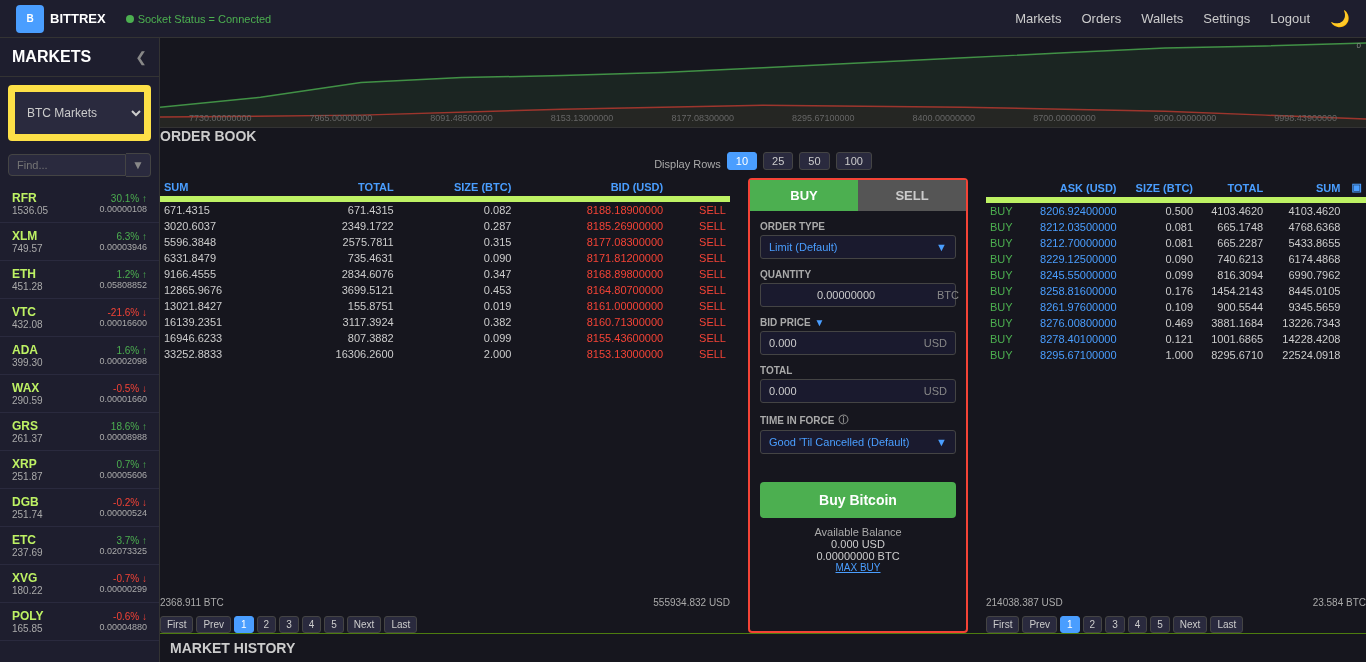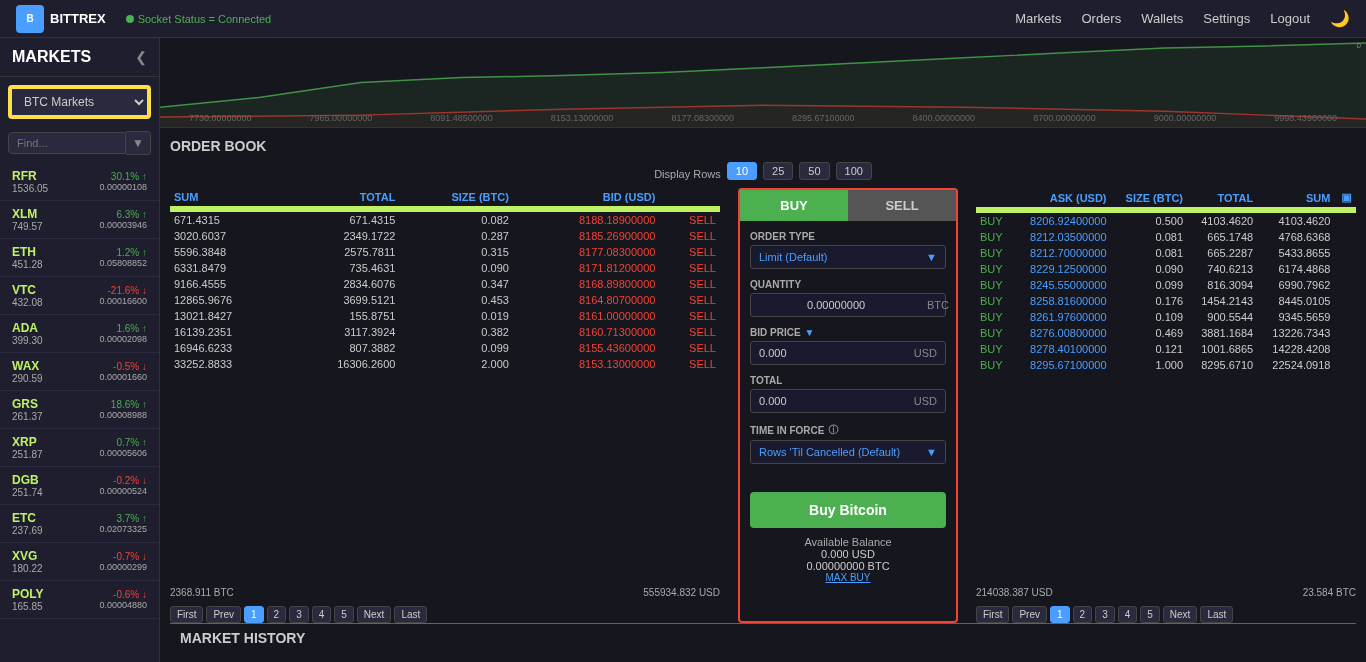--- a/index.html
+++ b/index.html
@@ -36,22 +36,22 @@
     .sidebar {
       width: 160px; background: #1e1e2e; border-right: 1px solid #333; display: flex; flex-direction: column; flex-shrink: 0;
     }
     .sidebar-header {
       display: flex; align-items: center; justify-content: space-between;
       padding: 10px 12px; border-bottom: 1px solid #333;
     }
     .sidebar-title { color: #fff; font-size: 16px; font-weight: bold; }
     .sidebar-collapse { color: #888; cursor: pointer; font-size: 14px; }
     .market-select {
-      margin: 8px; background: #2a2a3e; border: 4px solid #fde047; color: #ccc;
-      padding: 5px 8px; border-radius: 4px; font-size: 12px; width: calc(100% - 16px);
+      margin: 8px; background: #2a2a3e; border: 7px solid #fde047; color: #ccc;
+      padding: 13px 8px; border-radius: 4px; font-size: 12px; width: calc(100% - 16px);
     }
     .market-search {
       margin: 4px 8px 8px; display: flex; align-items: center;
     }
     .market-search input {
       background: #2a2a3e; border: 1px solid #444; color: #ccc;
       padding: 4px 8px; border-radius: 4px 0 0 4px; font-size: 11px; width: 100%; outline: none;
     }
     .market-search-btn {
       background: #2a2a3e; border: 1px solid #444; border-left: none; color: #888;
@@ -79,21 +79,21 @@
     .chart-svg { width: 100%; height: 100%; }
     .chart-labels {
       position: absolute; bottom: 4px; left: 0; right: 0;
       display: flex; justify-content: space-around; font-size: 9px; color: #666;
     }
 
     
     .content-area { flex: 1; display: flex; overflow: hidden; }
 
     
-    .order-book-section { flex: 1; display: flex; flex-direction: column; padding: 10px; overflow: hidden; }
+    .order-book-section { flex: 1; display: flex; flex-direction: column; overflow: hidden; }
     .section-title { font-size: 14px; font-weight: bold; color: #ccc; margin-bottom: 8px; }
 
     .display-rows { display: flex; align-items: flex-end; gap: 6px; margin-bottom: 8px; justify-content: center; }
     .display-rows-label { color: #aaa; font-size: 11px; }
     .display-rows-btn {
       padding: 2px 8px; border: 1px solid #444; background: #2a2a3e; color: #ccc;
       border-radius: 3px; cursor: pointer; font-size: 11px;
     }
     .display-rows-btn.active { background: #4a9eff; border-color: #4a9eff; color: #fff; }
 
@@ -522,21 +522,21 @@
                   <span class="form-control-unit">USD</span>
                 </div>
               </div>
 
               <div class="form-group">
                 <div class="form-label">
                   <span>TIME IN FORCE</span>
                   <span style="color:#888;font-size:10px;">ⓘ</span>
                 </div>
                 <div class="order-type-select">
-                  <span>Rows 'Til Cancelled (Default)</span>
+                  <span>Good 'Til Cancelled (Default)</span>
                   <span>▼</span>
                 </div>
               </div>
             </div>
 
             <div class="buy-bitcoin-btn">Buy Bitcoin</div>
 
             <div class="available-balance">
               <div class="balance-title">Available Balance</div>
               <div class="balance-usd">0.000 USD</div>

